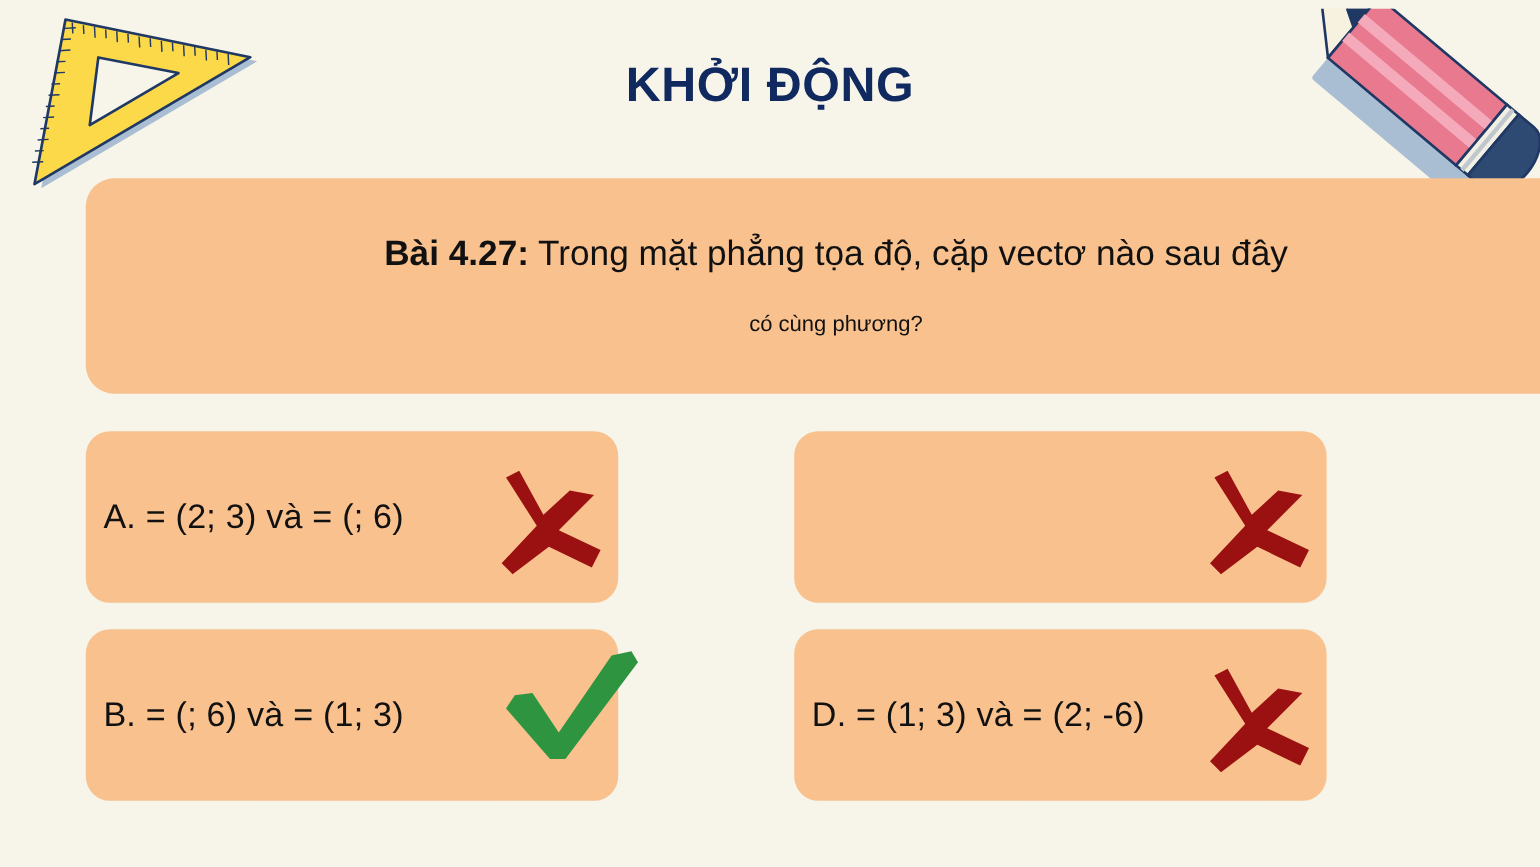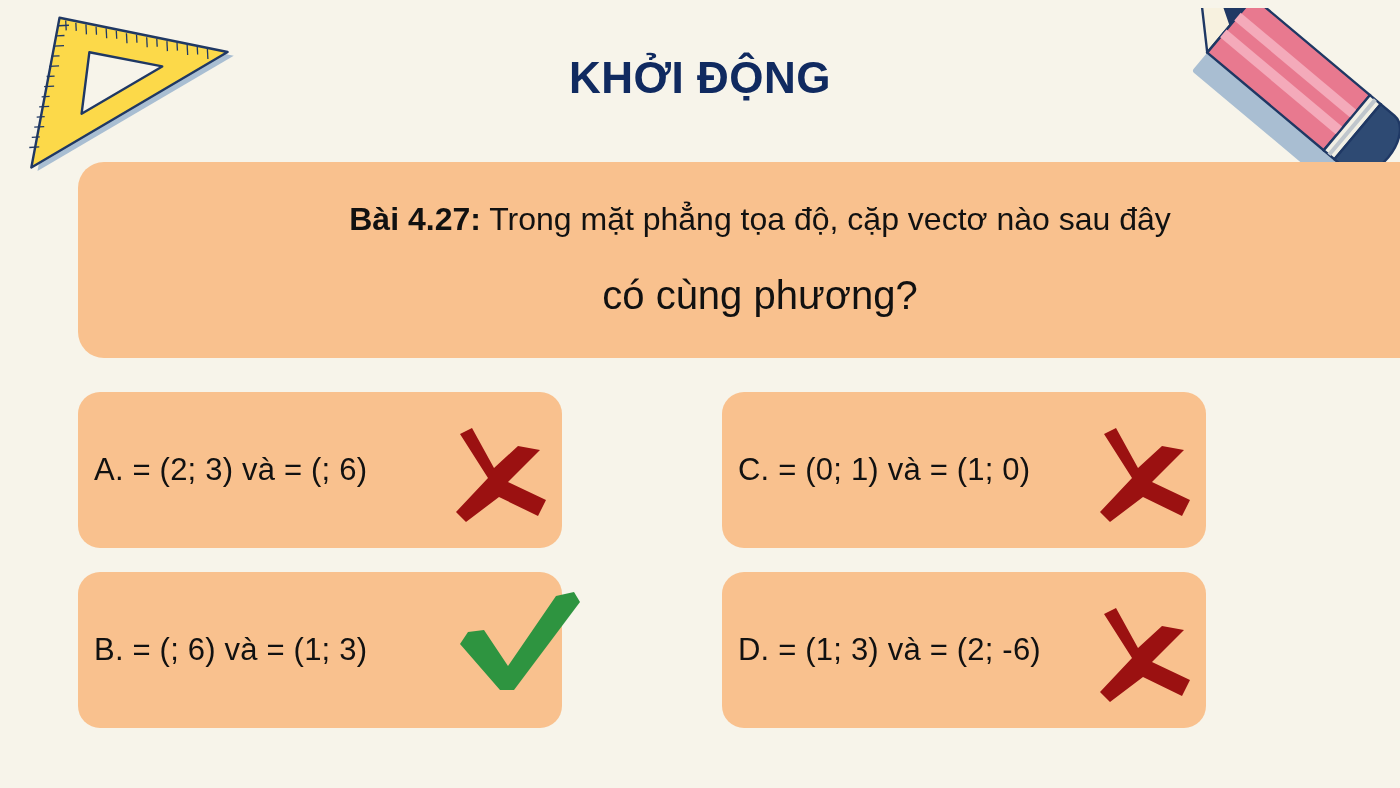--- a/index.html
+++ b/index.html
@@ -74,21 +74,21 @@
     font-size: 32px;
     color: #111111;
     line-height: 1.0;
     text-align: center;
     white-space: nowrap;
   }
   #question-line-1 .q-label {
     font-weight: bold;
   }
   #question-line-2 {
-    font-size: 40px;
+    font-size: 20px;
     color: #111111;
     text-align: center;
     margin-top: 38px;
     white-space: nowrap;
   }
 
   
   .answer-box {
     position: absolute;
     width: 484px;
@@ -199,21 +199,20 @@
   </div>
 
   <div class="answer-box" id="answer-a">
     <span class="answer-text">A.  = (2; 3) và  = (; 6)</span>
     <svg class="mark mark-x" viewBox="0 0 112 116">
       <path d="M18 14 L30 8 L52 48 L76 26 L98 30 L66 62 L104 80 L96 96 L57 77 L24 102 L14 92 L46 58 Z" fill="#9B1111"></path>
     </svg>
   </div>
 
   <div class="answer-box" id="answer-c">
-    <span class="answer-text">C.  = (0; 1) và  = (1; 0)</span>
     <svg class="mark mark-x" viewBox="0 0 112 116">
       <path d="M18 14 L30 8 L52 48 L76 26 L98 30 L66 62 L104 80 L96 96 L57 77 L24 102 L14 92 L46 58 Z" fill="#9B1111"></path>
     </svg>
   </div>
 
   <div class="answer-box" id="answer-b">
     <span class="answer-text">B.  = (; 6) và  = (1; 3)</span>
     <svg class="mark mark-check" viewBox="0 0 128 110">
       <path d="M4 54 L12 42 L28 40 L52 76 L100 6 L118 2 L124 12 L58 100 L44 100 Z" fill="#2E9440"></path>
     </svg>

